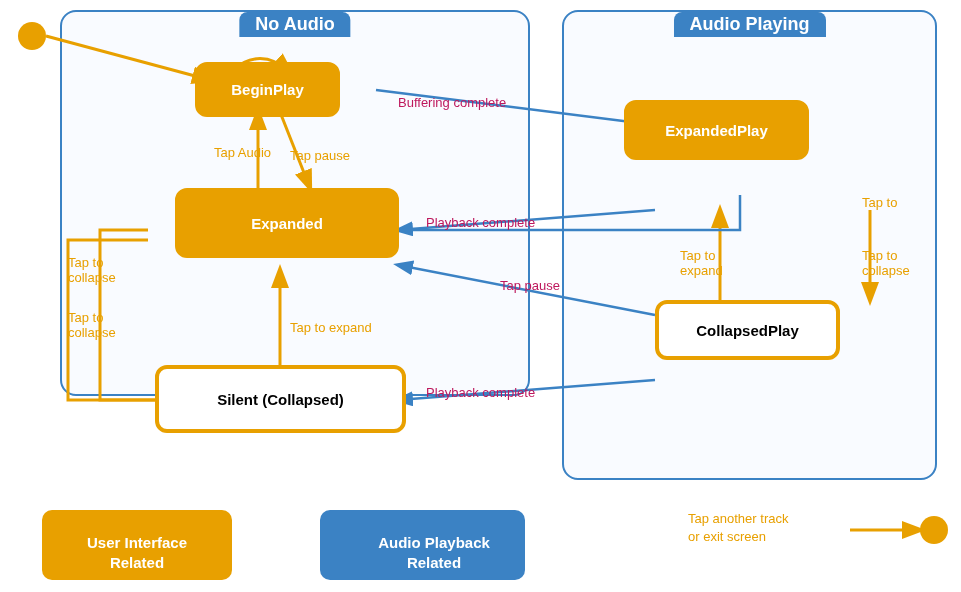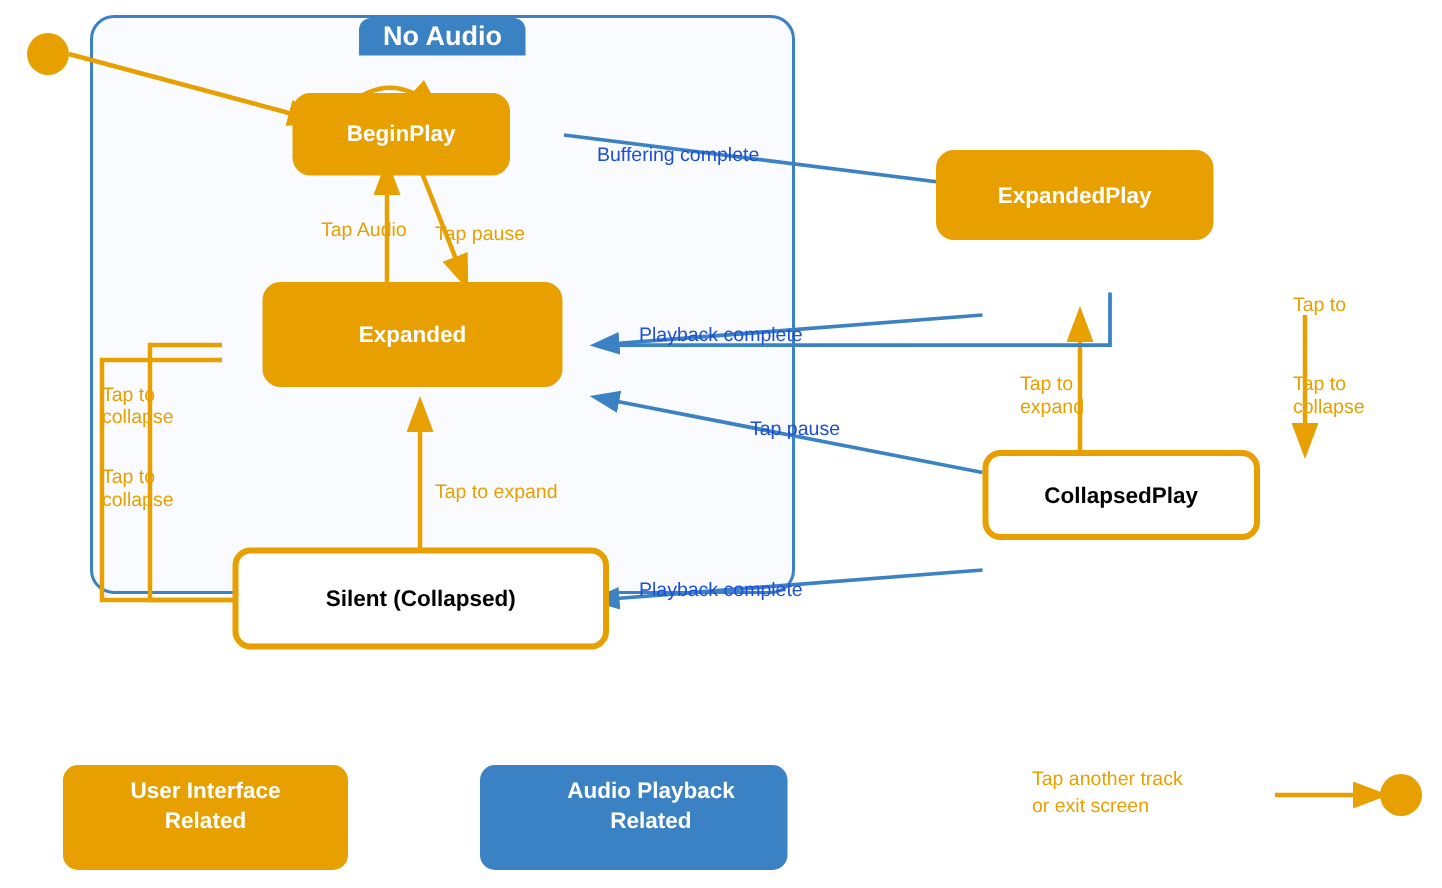--- a/index.html
+++ b/index.html
@@ -58,33 +58,33 @@
       top: 0;
       left: 50%;
       transform: translateX(-50%);
       white-space: nowrap;
     }
     
     .legend-box {
       position: absolute;
       border-radius: 10px;
       display: flex;
-      align-items: flex-start;
+      align-items: flex-end;
       justify-content: center;
       font-weight: bold;
       font-size: 14px;
       text-align: center;
       padding: 8px 12px;
       line-height: 1.3;
     }
     
     .arrow-label {
       position: absolute;
       font-size: 13px;
-      color: #1d4ed8;
+      color: #be185d;
       font-weight: normal;
       white-space: nowrap;
     }
     .arrow-label.orange {
       color: #E8A000;
       font-weight: normal;
     }
     
     .dot {
       position: absolute;
@@ -96,20 +96,23 @@
 <body>
 
 <div class="diagram-container">
 
   <div class="dot" style="width:28px;height:28px;left:18px;top:22px;"></div>
 
   <div class="section-box" style="left:60px;top:10px;width:470px;height:386px;">
     <div class="section-label">No Audio</div>
   </div>
 
+  <div class="section-box" style="left:562px;top:10px;width:375px;height:470px;">
+    <div class="section-label">Audio Playing</div>
+  </div>
 
   <svg class="diagram-svg">
 
     <line x1="46" y1="36" x2="210" y2="80" stroke="#E8A000" stroke-width="3" marker-end="url(#arr-orange)"></line>
 
     <path d="M 230 72 Q 260 45 290 72" stroke="#E8A000" stroke-width="3" fill="none" marker-end="url(#arr-orange)"></path>
 
     <line x1="258" y1="188" x2="258" y2="112" stroke="#E8A000" stroke-width="3" marker-end="url(#arr-orange)"></line>
 
     <line x1="280" y1="112" x2="310" y2="188" stroke="#E8A000" stroke-width="3" marker-end="url(#arr-orange)"></line>
@@ -143,21 +146,21 @@
       <marker id="arr-blue" markerWidth="8" markerHeight="8" refX="6" refY="3" orient="auto">
         <path d="M0,0 L0,6 L8,3 z" fill="#3B82C4"></path>
       </marker>
     </defs>
   </svg>
 
   <div class="state-box orange-bg" style="left:195px;top:62px;width:145px;height:55px;">
     <span>BeginPlay</span>
   </div>
 
-  <div class="state-box orange-bg" style="left:175px;top:188px;width:200px;height:70px;">
+  <div class="state-box orange-bg" style="left:175px;top:188px;width:224px;height:70px;">
     <span>Expanded</span>
   </div>
 
   <div class="state-box" style="left:155px;top:365px;width:251px;height:68px;border-color:#E8A000;">
     <span style="font-weight:bold;font-size:15px;">Silent (Collapsed)</span>
   </div>
 
   <div class="state-box orange-bg" style="left:624px;top:100px;width:185px;height:60px;">
     <span>ExpandedPlay</span>
   </div>

